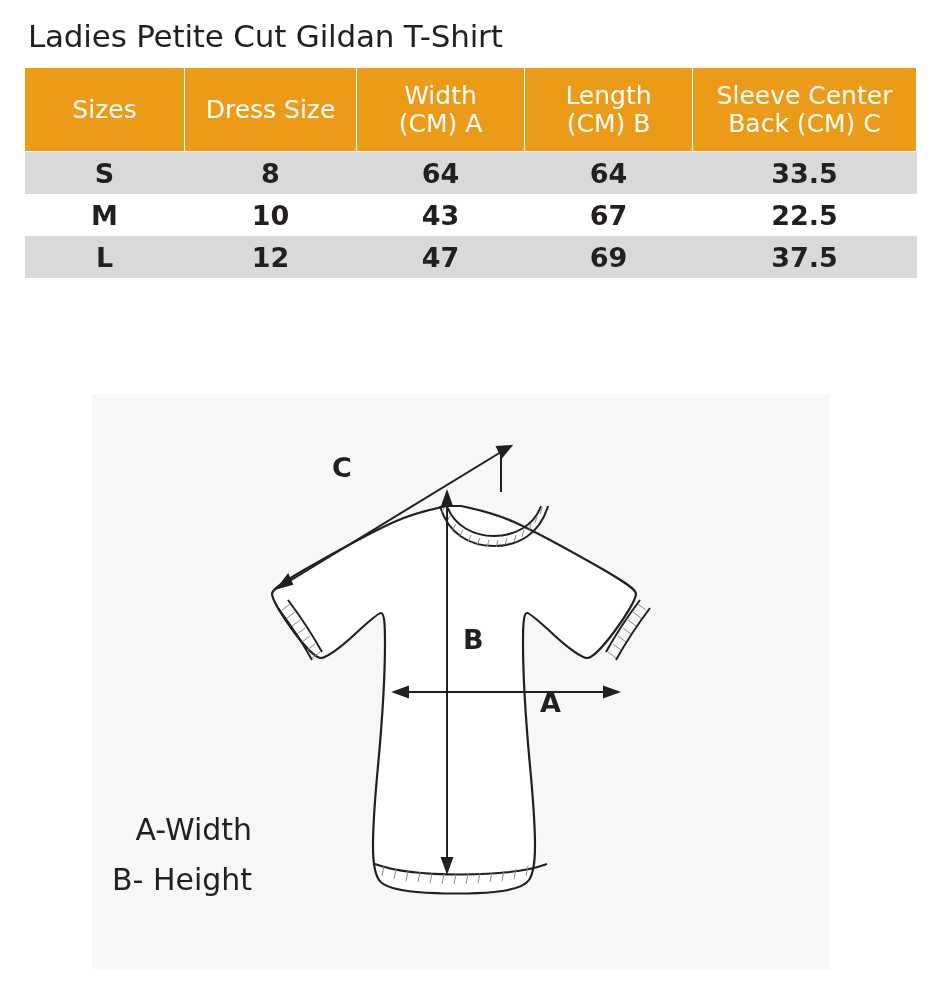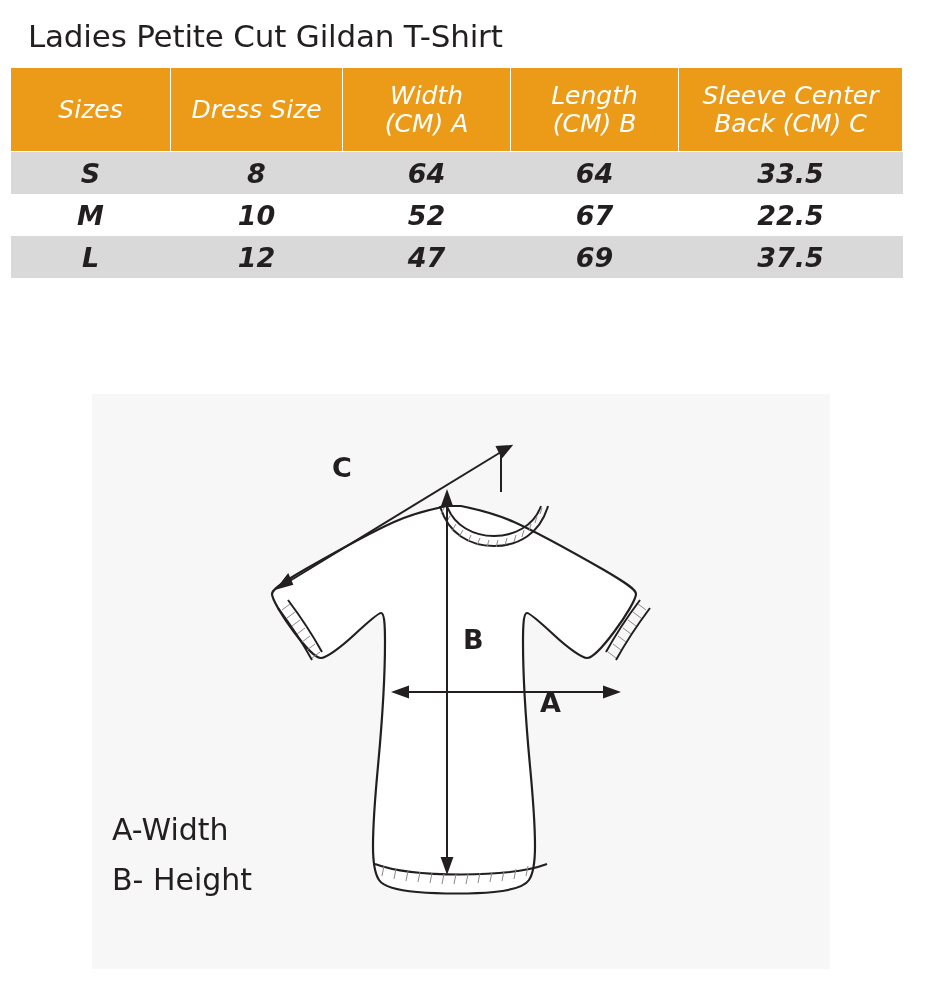--- a/index.html
+++ b/index.html
@@ -25,26 +25,25 @@
     left: 28px;
     top: 18px;
     font-size: 31px;
     font-family: "DejaVu Sans", sans-serif;
     color: #231f20;
     letter-spacing: -0.2px;
     white-space: nowrap;
   }
   table.size-table {
     position: absolute;
-    left: 10px;
+    left: 24px;
     top: 67px;
     width: 892px;
     border-collapse: collapse;
     table-layout: fixed;
-    font-style: italic;
   }
   table.size-table th {
     background: #eb9b17;
     color: #ffffff;
     font-weight: normal;
     font-size: 25px;
     line-height: 1.12;
     padding: 8px 4px;
     text-align: center;
     border: 1px solid #ffffff;
@@ -92,20 +91,21 @@
     position: absolute;
     left: 112px;
     top: 805px;
     font-family: "DejaVu Sans", sans-serif;
     color: #231f20;
   }
   .legend div {
     font-size: 30px;
     line-height: 50px;
     white-space: nowrap;
+    text-align: right;
   }
 </style>
 </head>
 <body>
 
 <div id="page">
 
   <div class="title">Ladies Petite Cut Gildan T-Shirt</div>
 
   <table class="size-table">
@@ -142,21 +142,21 @@
       <tr class="odd">
         <td>S</td>
         <td>8</td>
         <td>64</td>
         <td>64</td>
         <td>33.5</td>
       </tr>
       <tr class="even">
         <td>M</td>
         <td>10</td>
-        <td>52</td>
+        <td>43</td>
         <td>67</td>
         <td>22.5</td>
       </tr>
       <tr class="odd">
         <td>L</td>
         <td>12</td>
         <td>47</td>
         <td>69</td>
         <td>37.5</td>
       </tr>

